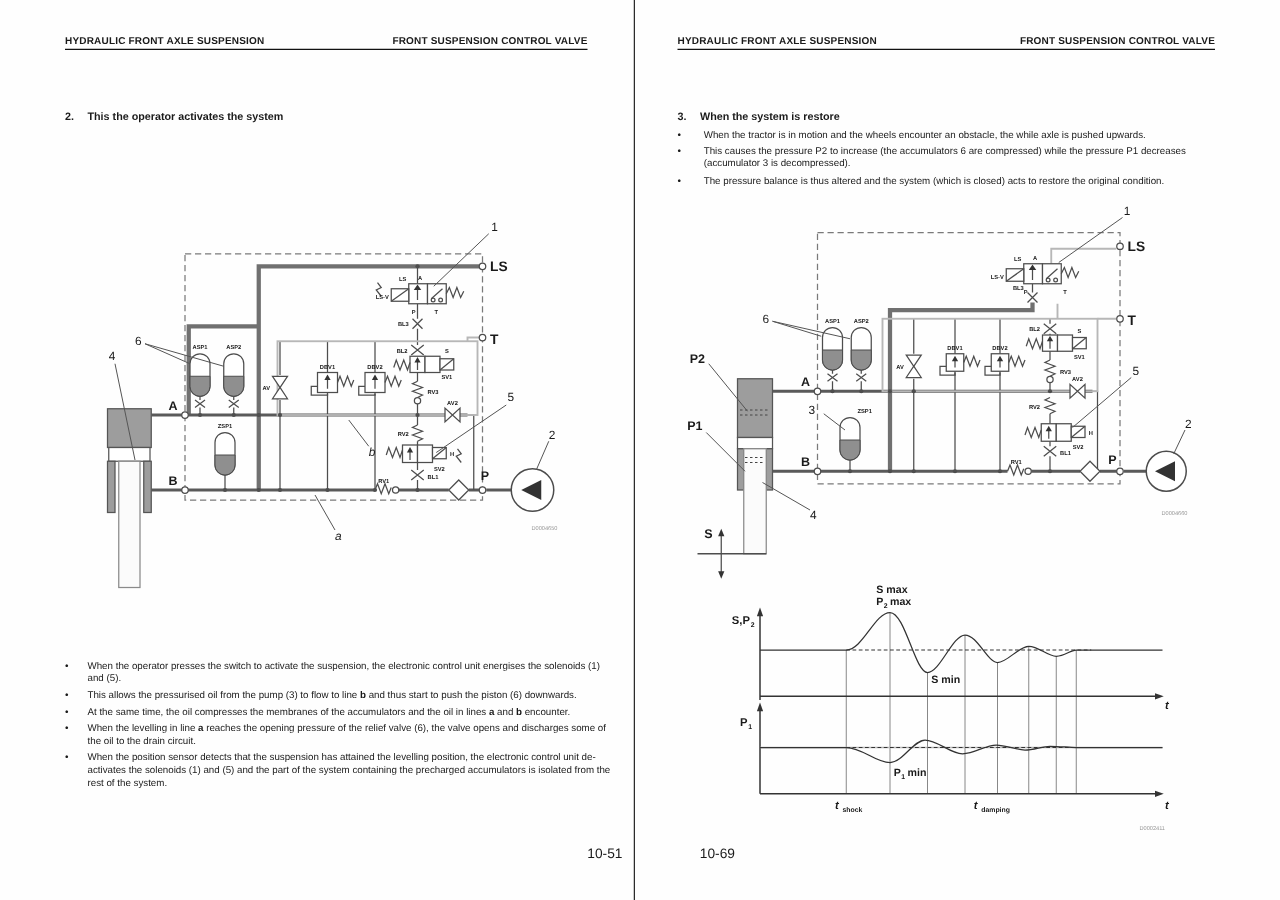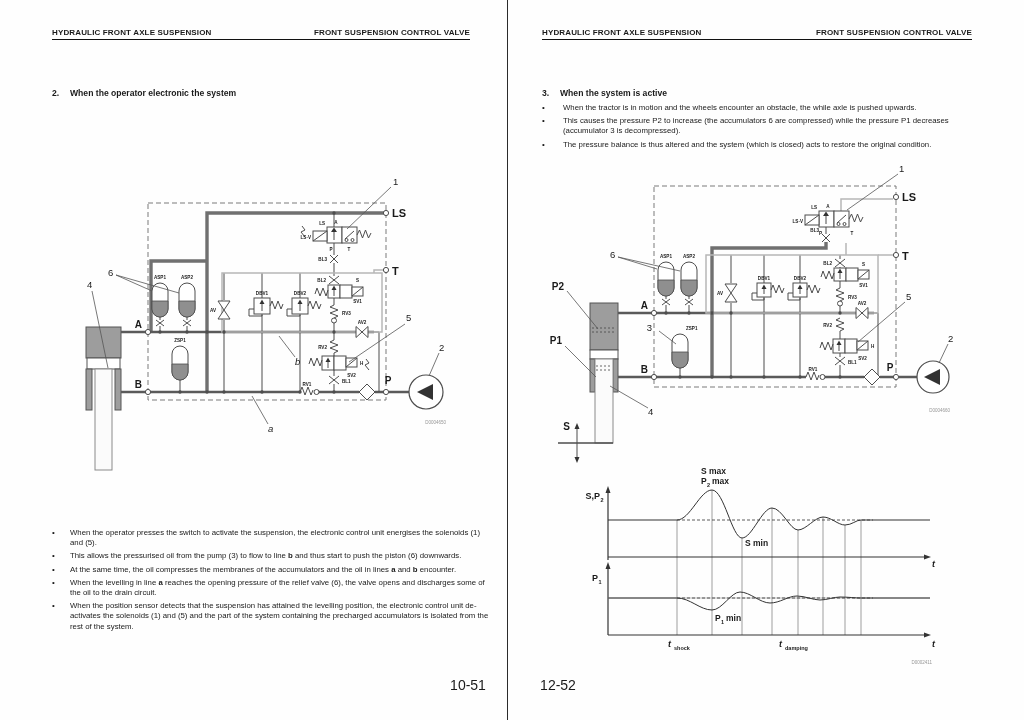--- a/index.html
+++ b/index.html
@@ -14,21 +14,21 @@
   .section .num{width:18px;flex:0 0 18px}
   .sec-l{left:52px;top:88px;width:430px}
   .sec-r{left:542px;top:88px;width:430px}
   .bullets{position:absolute;font-size:7.8px;line-height:10.2px}
   .bul-l{left:52px;top:528px;width:440px}
   .bul-r{left:542px;top:103px;width:436px}
   .bullet{display:flex;margin-bottom:3px}
   .bullet .dot{width:18px;flex:0 0 18px;font-size:8px}
   .bul-r .bullet .dot{width:21px;flex:0 0 21px}
   .bullet .btxt{flex:1}
-  .pageno{position:absolute;font-size:14px;width:60px;text-align:center}
+  .pageno{position:absolute;font-size:11px;width:60px;text-align:right}
   .pn-l{left:438px;top:677px}
   .pn-r{left:528px;top:677px}
   svg.diag{position:absolute}
   svg text{font-family:"Liberation Sans",sans-serif;fill:#1a1a1a}
   .tl{font-size:4.6px;font-weight:bold}
   .pl{font-size:10px;font-weight:bold}
   .pll{font-size:11px;font-weight:bold}
   .cn{font-size:9.5px}
   .cni{font-size:9.5px;font-style:italic}
   .fign{font-size:4.5px;fill:#979797;font-weight:normal}
@@ -62,21 +62,21 @@
 
 <div class="divider"></div>
 
 <div>
   <div class="hdr hdr-l">
     <span>HYDRAULIC FRONT AXLE SUSPENSION</span>
     <span>FRONT SUSPENSION CONTROL VALVE</span>
   </div>
   <div class="section sec-l">
     <span class="num">2.</span>
-    <span>When the operator electronic the system</span>
+    <span>This the operator activates the system</span>
   </div>
 
   <svg class="diag" style="left:80px;top:170px;width:415px;height:310px" viewBox="80 170 415 310">
     <g>
       <rect class="dash" x="148" y="203" width="238" height="197"></rect>
     </g>
     <g>
       <rect class="grayfill" x="86" y="327" width="35" height="31"></rect>
       <rect class="whitefill" x="87" y="358" width="33" height="11"></rect>
       <rect class="grayfill" x="86" y="369" width="6" height="41"></rect>
@@ -280,21 +280,21 @@
   <div class="pageno pn-l">10-51</div>
 </div>
 
 <div>
   <div class="hdr hdr-r">
     <span>HYDRAULIC FRONT AXLE SUSPENSION</span>
     <span>FRONT SUSPENSION CONTROL VALVE</span>
   </div>
   <div class="section sec-r">
     <span class="num">3.</span>
-    <span>When the system is active</span>
+    <span>When the system is restore</span>
   </div>
   <div class="bullets bul-r">
       <div class="bullet">
         <span class="dot">•</span>
         <span class="btxt"><span>When the tractor is in motion and the wheels encounter an obstacle, the while axle is pushed upwards.</span></span>
       </div>
       <div class="bullet">
         <span class="dot">•</span>
         <span class="btxt"><span>This causes the pressure P2 to increase (the accumulators 6 are compressed) while the pressure P1 decreases (accumulator 3 is decompressed).</span></span>
       </div>
@@ -534,14 +534,14 @@
       <text class="tlab" x="932" y="567">t</text>
       <text class="tlab" x="932" y="647">t</text>
       <text class="tlab" x="668" y="647">t</text>
       <text class="csub" x="674" y="649.5">shock</text>
       <text class="tlab" x="779" y="647">t</text>
       <text class="csub" x="785" y="649.5">damping</text>
       <text class="fign" x="932" y="664" text-anchor="end">D0002411</text>
     </g>
   </svg>
 
-  <div class="pageno pn-r">12-52</div>
+  <div class="pageno pn-r">10-69</div>
 </div>
 
 </body></html>

